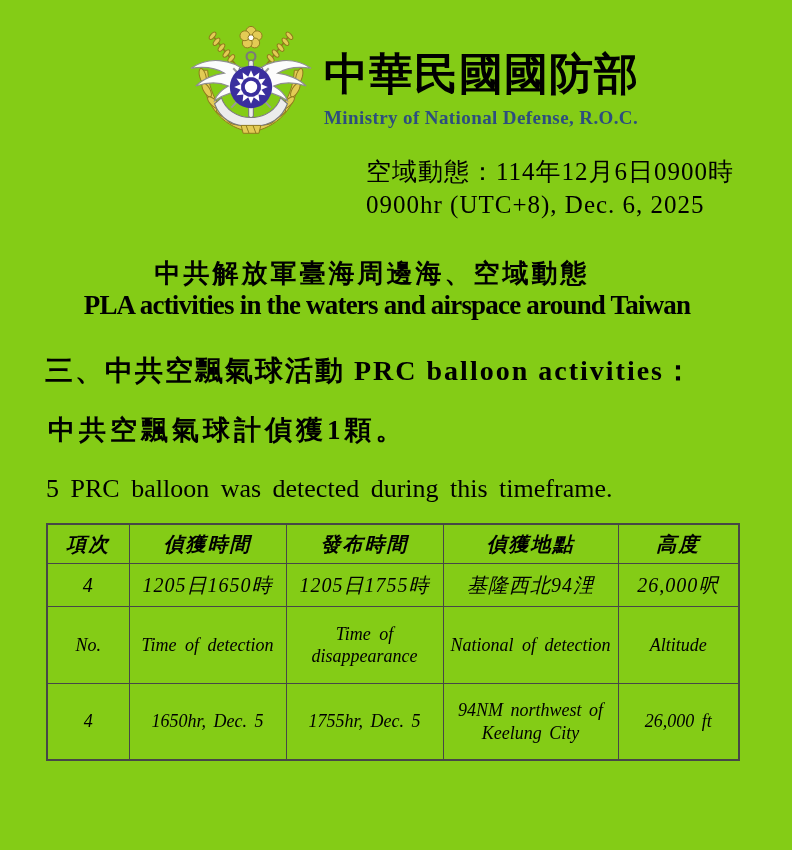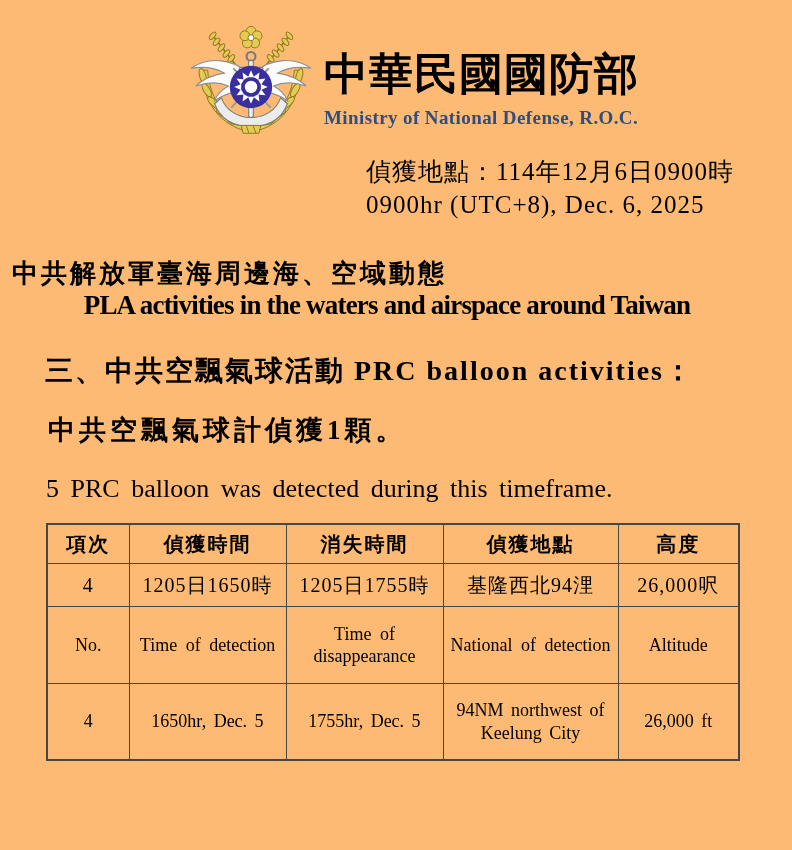--- a/index.html
+++ b/index.html
@@ -5,36 +5,36 @@
   :root{
     --org-en-blue:#2d4e7e;
     --emblem-gold:#e3cb55;
     --emblem-gold-dark:#8f7a1d;
     --emblem-blue:#3a2f9e;
     --table-border:#474747;
     --text:#000000;
   }
   html,body{margin:0;padding:0;background:#fff;}
   .page{
-    position:relative;width:792px;height:850px;background:#fdba74;overflow:hidden;
+    position:relative;width:792px;height:850px;background:#84cc16;overflow:hidden;
     font-family:"Liberation Serif","DejaVu Serif",serif;color:var(--text);
   }
   .logo{position:absolute;left:186px;top:24px;width:130px;height:124px;}
   .org{position:absolute;left:324px;top:52px;white-space:nowrap;}
   .org-zh{font-size:44px;font-weight:bold;line-height:1.05;letter-spacing:1px;}
   .org-en{font-size:19px;font-weight:bold;color:var(--org-en-blue);margin-top:9px;letter-spacing:0.4px;}
   .release{position:absolute;left:366px;top:155px;font-size:25px;line-height:33px;letter-spacing:1px;white-space:nowrap;}
-  .title-zh{position:absolute;left:0;top:256px;width:744px;font-size:26px;font-weight:bold;letter-spacing:3px;white-space:nowrap;margin-left:12px;}
+  .title-zh{position:absolute;left:0;top:256px;width:744px;text-align:center;font-size:26px;font-weight:bold;letter-spacing:3px;white-space:nowrap;}
   .title-en{position:absolute;left:0;top:290px;width:774px;text-align:center;font-size:27px;font-weight:bold;letter-spacing:-0.8px;white-space:nowrap;}
   .section-heading{position:absolute;left:45px;top:352px;font-size:28px;font-weight:bold;letter-spacing:2px;white-space:nowrap;}
   .body-zh{position:absolute;left:48px;top:412px;font-size:27px;letter-spacing:4px;white-space:nowrap;font-weight:bold;}
   .body-en{position:absolute;left:46px;top:474px;font-size:26px;word-spacing:5px;white-space:nowrap;}
   table.balloon{
     position:absolute;left:46px;top:523px;width:692px;border-collapse:collapse;table-layout:fixed;
-    border:2px solid var(--table-border);text-align:center;
+    border:2px solid var(--table-border);text-align:center;font-style:italic;
   }
   table.balloon td{border:1.5px solid var(--table-border);vertical-align:middle;padding:2px 6px;line-height:1.25;}
   tr.r0 td{height:34px;font-weight:bold;font-size:20px;letter-spacing:2px;}
   tr.r1 td{height:38px;font-size:20px;letter-spacing:1px;}
   tr.r2 td{height:72px;font-size:18px;word-spacing:4px;}
   tr.r3 td{height:71px;font-size:18px;word-spacing:3px;}
   
   .gold{fill:var(--emblem-gold);stroke:var(--emblem-gold-dark);stroke-width:1;}
   .gline{stroke:var(--emblem-gold-dark);stroke-width:1.6;fill:none;}
   .wing{fill:#fcfcfc;stroke:#8f8f8f;stroke-width:1.2;}
@@ -126,21 +126,21 @@
       <line x1="68" y1="102" x2="71" y2="110" stroke="#8f7a1d" stroke-width="1"></line>
     </g>
   </svg>
 
   <div class="org">
     <div class="org-zh">中華民國國防部</div>
     <div class="org-en">Ministry of National Defense, R.O.C.</div>
   </div>
 
   <div class="release">
-    <div>偵獲地點：114年12月6日0900時</div>
+    <div>空域動態：114年12月6日0900時</div>
     <div>0900hr (UTC+8), Dec. 6, 2025</div>
   </div>
 
   <div class="title-zh">中共解放軍臺海周邊海、空域動態</div>
   <div class="title-en">PLA activities in the waters and airspace around Taiwan</div>
 
   <div class="section-heading">三、中共空飄氣球活動 PRC balloon activities：</div>
   <div class="body-zh">中共空飄氣球計偵獲1顆。</div>
   <div class="body-en">5 PRC balloon was detected during this timeframe.</div>
 
@@ -149,21 +149,21 @@
       <col style="width:82px">
         <col style="width:157px">
         <col style="width:157px">
         <col style="width:175px">
         <col style="width:121px">
     </colgroup>
     <tbody>
       <tr class="r0">
         <td>項次</td>
         <td>偵獲時間</td>
-        <td>消失時間</td>
+        <td>發布時間</td>
         <td>偵獲地點</td>
         <td>高度</td>
       </tr>
       <tr class="r1">
         <td>4</td>
         <td>1205日1650時</td>
         <td>1205日1755時</td>
         <td>基隆西北94浬</td>
         <td>26,000呎</td>
       </tr>

